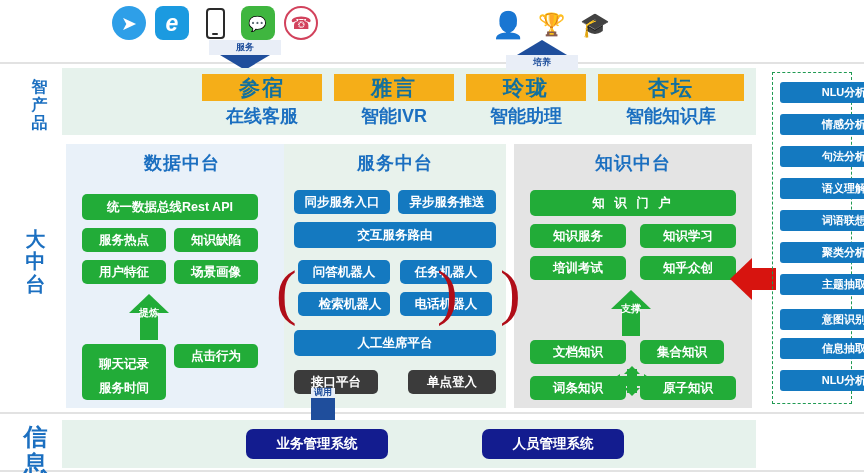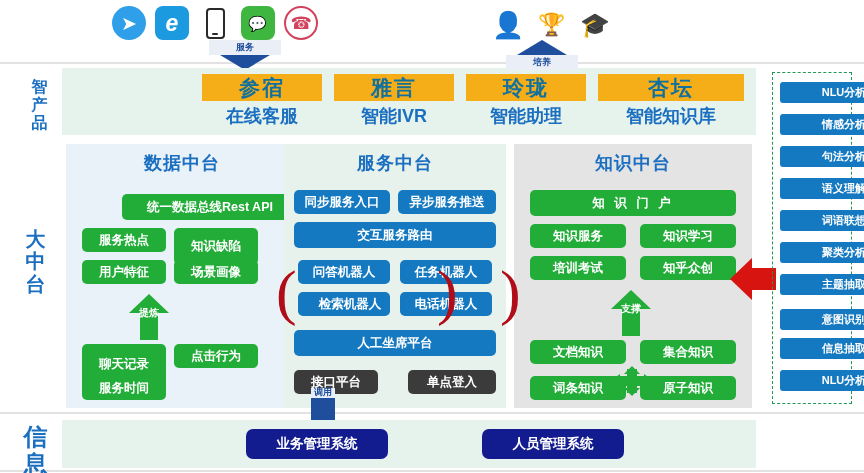--- a/index.html
+++ b/index.html
@@ -206,23 +206,23 @@
     <div class="prod" id="prod-4">
       <div class="tag">杏坛</div>
       <div class="sub">智能知识库</div>
     </div>
   </div>
 
   <div id="platform-band">
 
     <div class="panel" id="panel-data">
       <div class="title">数据中台</div>
-      <div class="cell green" style="left:16px;top:50px;width:176px;height:26px;margin-left:40px;">统一数据总线Rest API</div>
+      <div class="cell green" style="left:16px;top:50px;width:176px;height:26px;">统一数据总线Rest API</div>
       <div class="cell green" style="left:16px;top:84px;width:84px;height:24px;">服务热点</div>
-      <div class="cell green" style="left:108px;top:84px;width:84px;height:37px;">知识缺陷</div>
+      <div class="cell green" style="left:108px;top:84px;width:84px;height:24px;">知识缺陷</div>
       <div class="cell green" style="left:16px;top:116px;width:84px;height:24px;">用户特征</div>
       <div class="cell green" style="left:108px;top:116px;width:84px;height:24px;">场景画像</div>
       <div class="up-arrow" style="left:63px;top:150px;">
         <div class="head"></div>
           <div class="shaft"></div>
         <div class="txt">提炼</div>
       </div>
       <div class="cell green" style="left:16px;top:200px;width:84px;height:41px;">聊天记录</div>
       <div class="cell green" style="left:108px;top:200px;width:84px;height:24px;">点击行为</div>
       <div class="cell green" style="left:16px;top:232px;width:84px;height:24px;">服务时间</div>
@@ -248,21 +248,21 @@
       <div class="cell green" style="left:16px;top:80px;width:96px;height:24px;">知识服务</div>
       <div class="cell green" style="left:16px;top:112px;width:96px;height:24px;">培训考试</div>
       <div class="cell green" style="left:126px;top:80px;width:96px;height:24px;">知识学习</div>
       <div class="cell green" style="left:126px;top:112px;width:96px;height:24px;">知乎众创</div>
       <div class="up-arrow" style="left:97px;top:146px;">
         <div class="head"></div>
           <div class="shaft"></div>
         <div class="txt">支撑</div>
       </div>
       <div class="cell green" style="left:16px;top:196px;width:96px;height:24px;">文档知识</div>
-      <div class="cell green" style="left:126px;top:196px;width:96px;height:24px;text-align:center;">集合知识</div>
+      <div class="cell green" style="left:126px;top:196px;width:84px;height:24px;text-align:center;">集合知识</div>
       <div class="cross" style="left:96px;top:222px;">
         <div class="hbar"></div>
           <div class="vbar"></div>
         <div class="a a-l"></div>
           <div class="a a-r"></div>
           <div class="a a-u"></div>
           <div class="a a-d"></div>
       </div>
       <div class="cell green" style="left:16px;top:232px;width:96px;height:24px;">词条知识</div>
       <div class="cell green" style="left:126px;top:232px;width:96px;height:24px;">原子知识</div>

